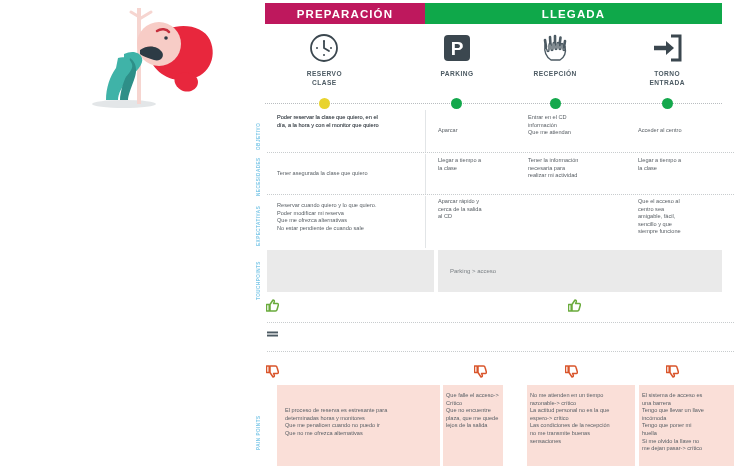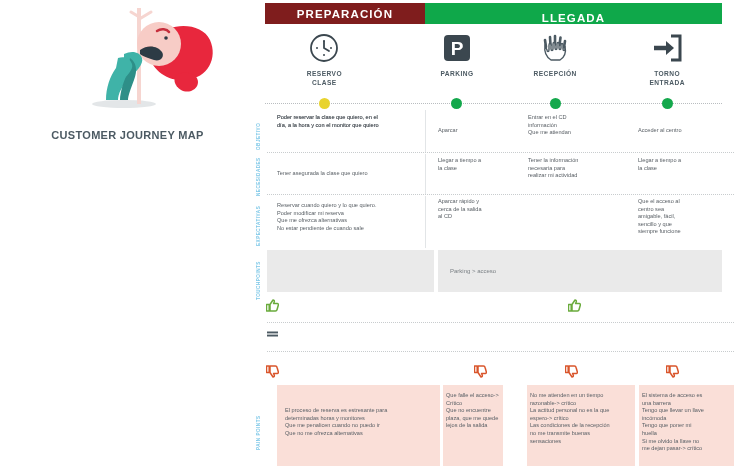--- a/index.html
+++ b/index.html
@@ -192,29 +192,28 @@
 
       <path d="M78 44 C86 38 96 40 100 46 C103 51 98 56 92 54 C86 52 80 50 78 48 Z" fill="#2d3b45"></path>
 
       <path d="M62 48 C70 44 78 46 80 52 C82 58 74 66 66 74 C60 80 56 88 56 94 L48 94 C48 82 54 70 62 60 Z" fill="#3fb3a8"></path>
       <path d="M68 52 C74 56 76 64 72 74 C69 82 66 90 66 94 L58 94 C58 86 62 74 66 66 Z" fill="#2e8f88"></path>
       <path d="M56 52 C62 50 68 52 70 58 C72 64 64 70 58 78 C54 84 52 90 52 94 L44 94 C44 82 48 70 54 62 Z" fill="#3fb3a8"></path>
     </svg>
   </div>
 
   <div id="brand-title">
-    <div>CUSTOMER JOURNEY MAP</div>
   </div>
 </div>
 
 <div id="phase-bar">
-    <div class="phase" style="width: 35%; background: #7f1d1d;">
+    <div class="phase" style="width: 35%; background: #be185d;">
       <span>PREPARACIÓN</span>
     </div>
-    <div class="phase" style="width: 65%; background: rgb(15, 168, 74); align-items: flex-end;">
+    <div class="phase" style="width: 65%; background: rgb(15, 168, 74);">
       <span>LLEGADA</span>
     </div>
   </div>
 
 <div id="stage-row">
     <div class="stage" style="left: 13%;">
       <div class="stage-icon">
         <svg width="30" height="30" viewBox="0 0 30 30">
           <circle cx="15" cy="15" r="13" fill="none" stroke="#3b474f" stroke-width="1.8"></circle>
           <circle cx="15" cy="8" r="1" fill="#3b474f"></circle>

